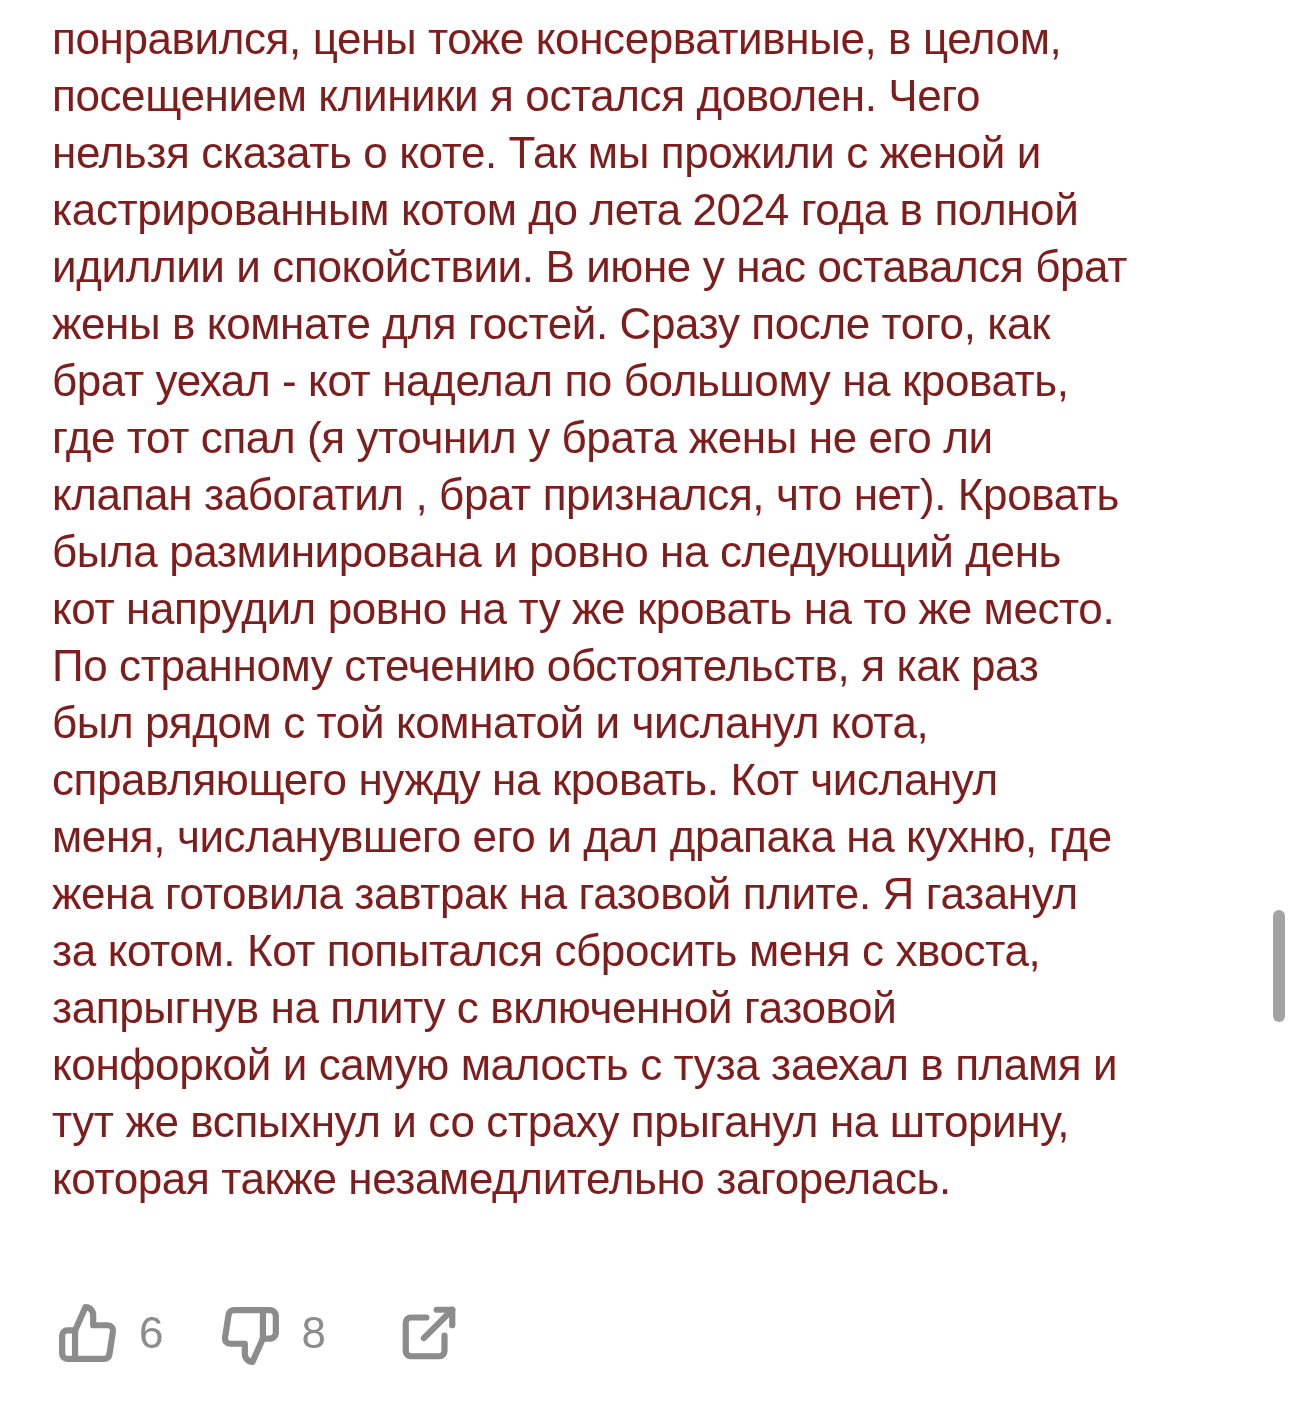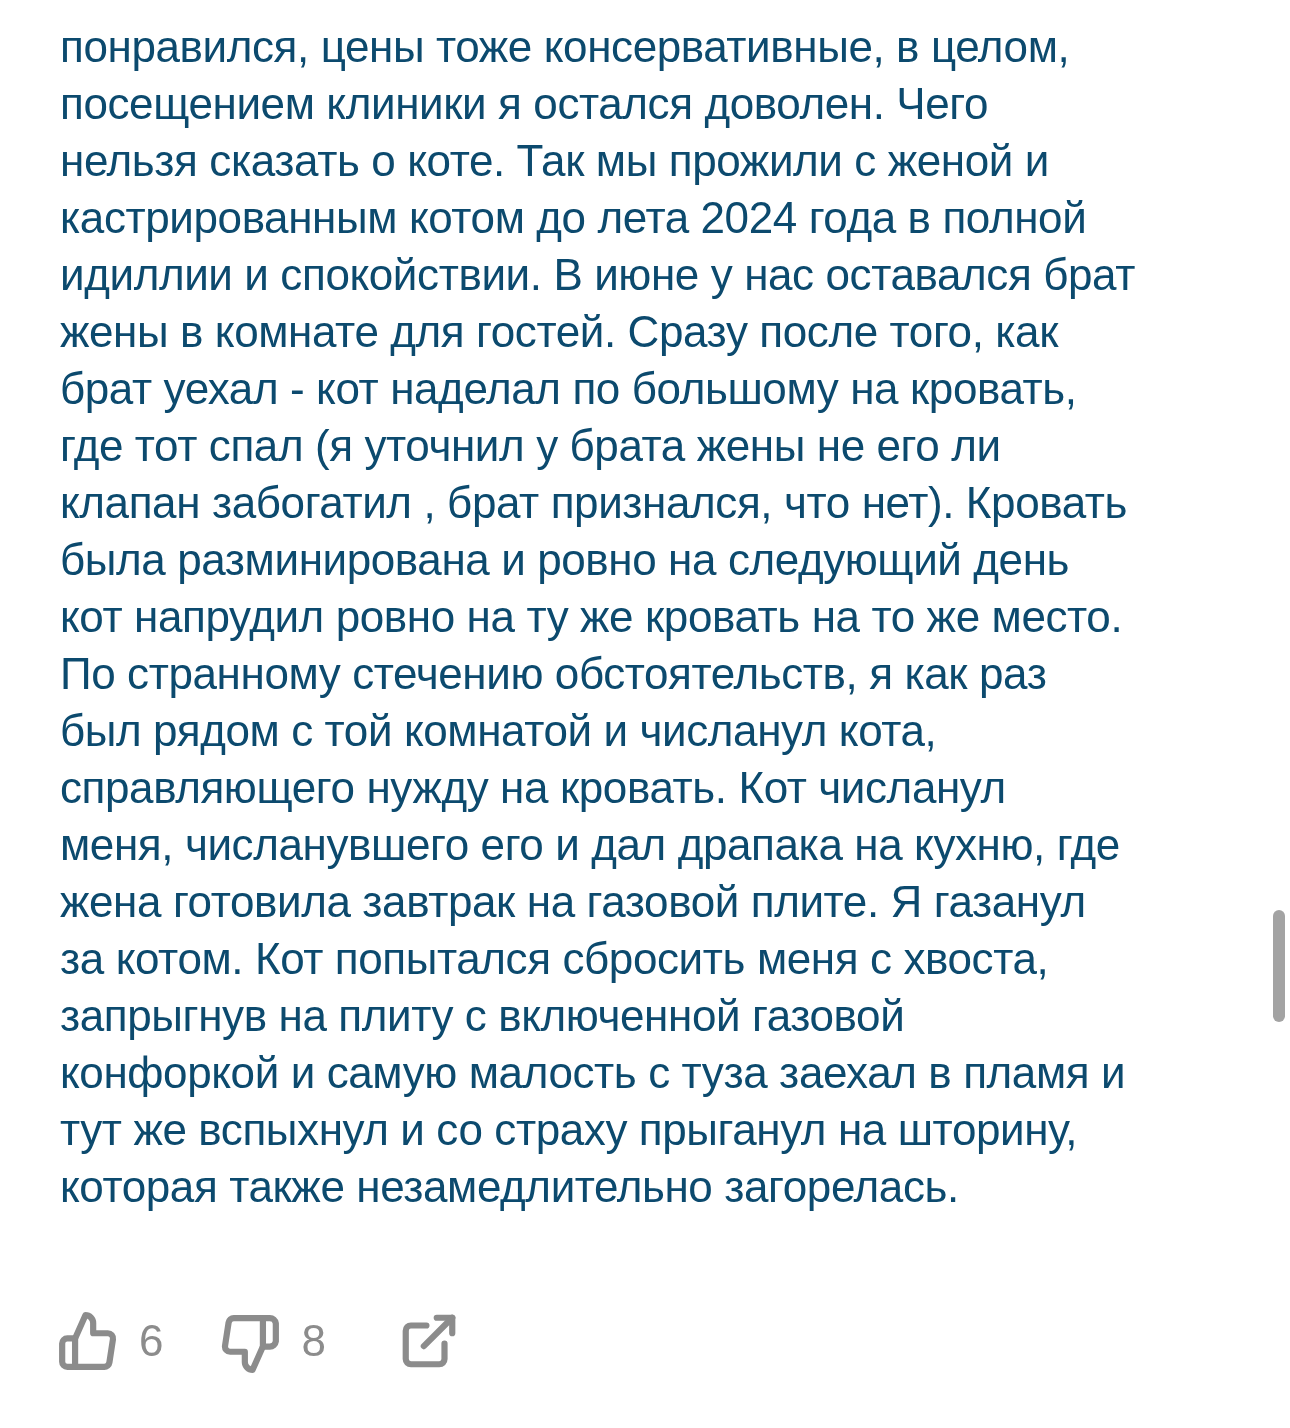--- a/index.html
+++ b/index.html
@@ -8,26 +8,26 @@
   }
   body {
     width: 1290px;
     height: 1428px;
     background: #ffffff;
     font-family: "Liberation Sans", sans-serif;
     position: relative;
     overflow: hidden;
   }
   .review-text {
-    margin: 12px;
+    margin: 4px;
     padding: 6px 36px 0 48px;
     font-size: 44px;
     line-height: 57px;
     letter-spacing: -0.4px;
-    color: #0c4a6e;
+    color: #7f1d1d;
     white-space: pre-line;
   }
   .actions-row {
     display: flex;
     align-items: center;
     margin: 92px 0 0 57px;
   }
   .action-btn {
     display: flex;
     align-items: center;

